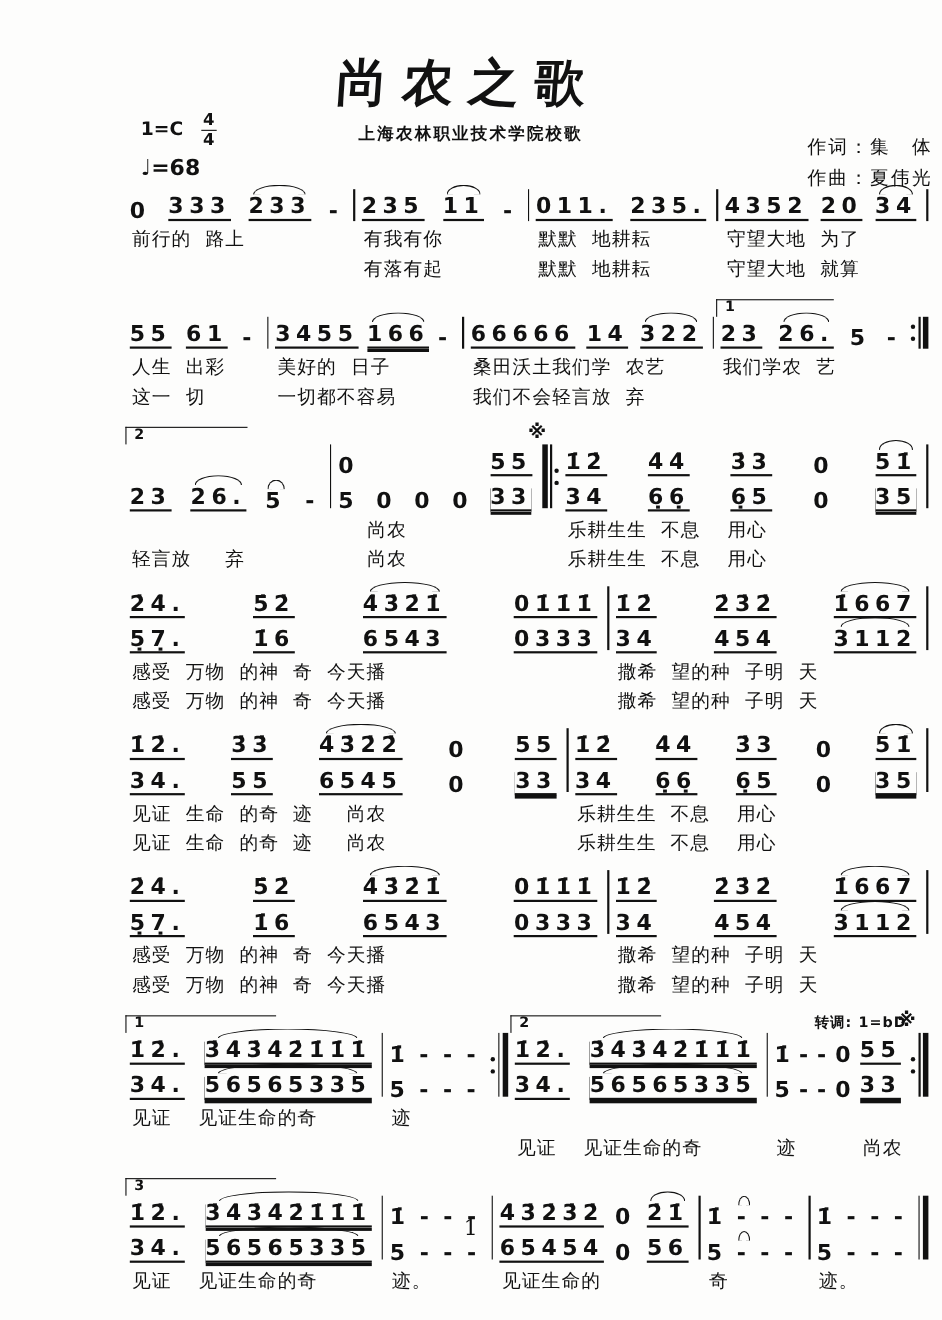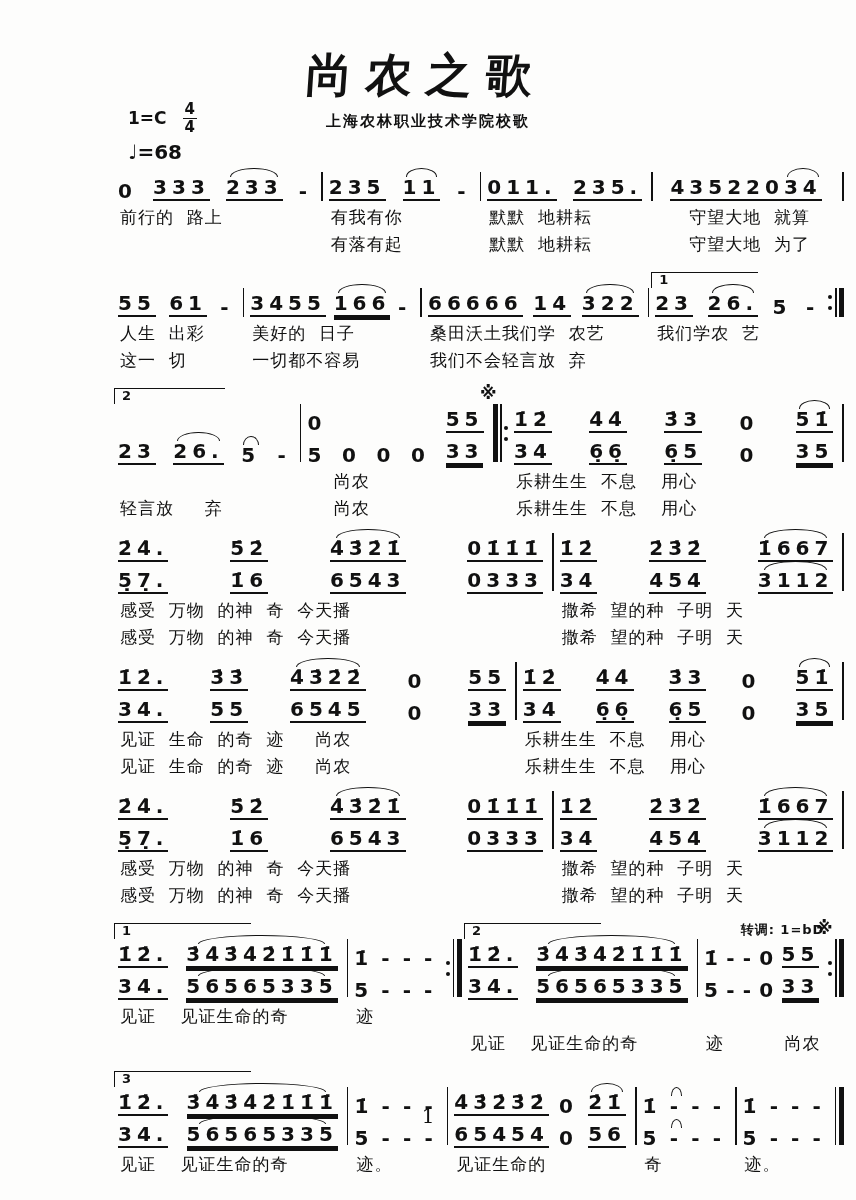--- a/index.html
+++ b/index.html
@@ -73,20 +73,24 @@
     <div class="keyblock">
       <div class="keyrow">
         <span>1=C</span>
         <span class="meter">
           <span class="mtop">4</span>
           <span class="mbot">4</span>
         </span>
       </div>
       <div class="tempo">♩=68</div>
     </div>
+    <div class="credits">
+      <div>作词：集　体</div>
+      <div>作曲：夏伟光</div>
+    </div>
   </div>
 
   <div class="score">
       <div class="system">
         <div class="measure" style="flex-grow: 12.8;">
           <div class="vrow">
             <span class="tok">0</span>
             <span class="tok u1">333</span>
             <span class="tok u1 arc">233</span>
             <span class="tok">-</span>
@@ -121,28 +125,28 @@
           </div>
           <div class="lrow">默默  地耕耘</div>
           <div class="lrow">默默  地耕耘</div>
         </div>
         <div class="barcell">
           <div class="bglyph" style="height: 29px;">
             <div class="bl-thin"></div>
           </div>
           <div style="height: 50px;"></div>
         </div>
-        <div class="measure" style="flex-grow: 11.6; align-items: center;">
+        <div class="measure" style="flex-grow: 11.6;">
           <div class="vrow">
             <span class="tok u1">4352</span>
             <span class="tok u1">20</span>
             <span class="tok u1 arc">34</span>
           </div>
+          <div class="lrow">守望大地  为了</div>
           <div class="lrow">守望大地  就算</div>
-          <div class="lrow">守望大地  为了</div>
         </div>
         <div class="barcell">
           <div class="bglyph" style="height: 29px;">
             <div class="bl-thin"></div>
           </div>
           <div style="height: 50px;"></div>
         </div>
       </div>
       <div class="system">
         <div class="measure" style="flex-grow: 8.6;">

